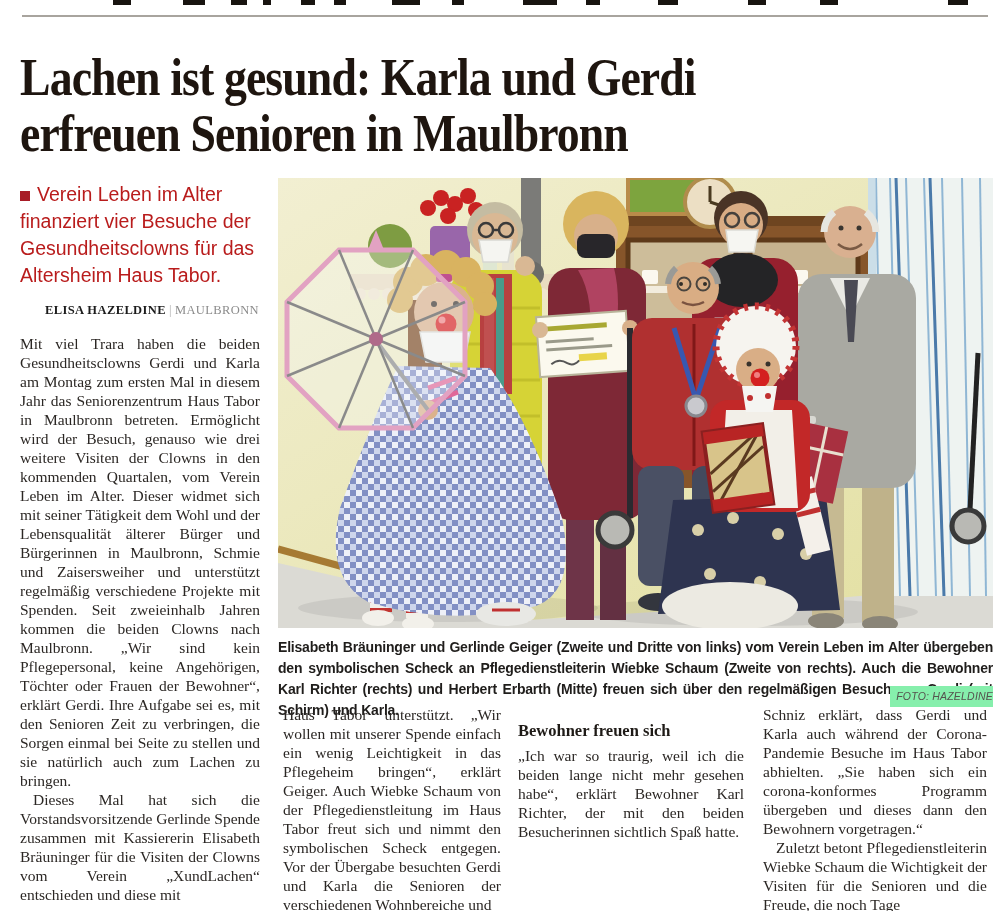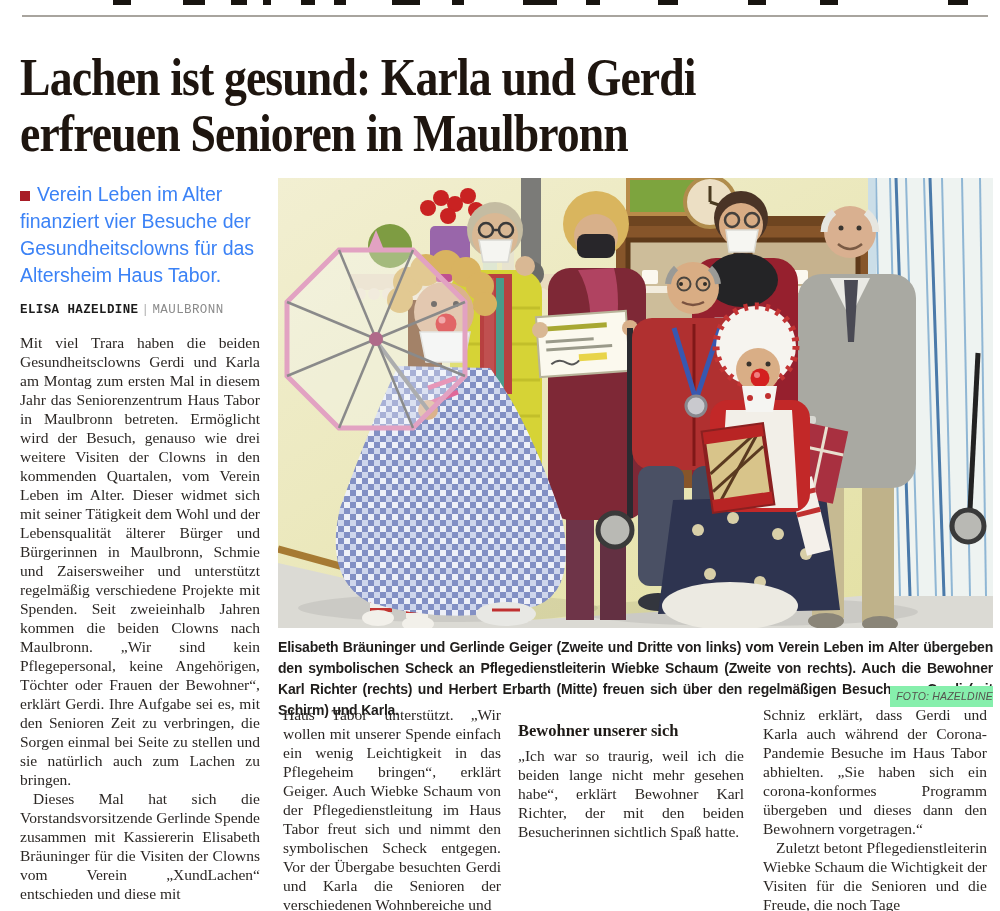--- a/index.html
+++ b/index.html
@@ -12,23 +12,23 @@
   .frag { position:absolute; top:0; height:5px; background:#181410; }
   .top-rule { position:absolute; left:22px; top:15px; width:966px; height:2px; background:#a8a49e; }
 
   .headline { position:absolute; left:20px; top:50px; color:#1e150f; }
   .headline div {
     font-weight:700; font-size:52px; line-height:56px; letter-spacing:-1px;
     transform:scaleX(.88); transform-origin:left top; white-space:nowrap;
   }
 
   .leftcol { position:absolute; left:20px; top:181px; width:240px; height:730px; overflow:hidden; }
-  .lead { font-family:"Liberation Sans", sans-serif; font-size:19.5px; line-height:27px; color:#3b82f6; }
+  .lead { font-family:"Liberation Sans", sans-serif; font-size:19.5px; line-height:27px; color:#b91c1c; }
   .lead .bullet { display:inline-block; width:10px; height:10px; background:#a81c26; margin-right:7px; }
-  .byline { margin-top:14px; font-family:Liberation Mono, monospace; font-size:12.5px; letter-spacing:.4px; color:#8b8b8b; }
+  .byline { margin-top:14px; font-family:Liberation Serif, serif; font-size:12.5px; letter-spacing:.4px; color:#8b8b8b;margin-left:25px; }
   .byline .author { font-weight:700; color:#1c1c1c; }
   .byline .sep { color:#b0b0b0; padding:0 3px; font-weight:400; }
 
   .body-text { font-size:15.5px; line-height:19px; text-align:justify; hyphens:auto; color:#2b2724; }
   .leftcol .body-text { margin-top:16px; }
   .body-text p.indent { text-indent:13px; }
   .subhead { font-weight:700; font-size:16.5px; margin:16px 0 6px 0; color:#1e1a16; text-align:left; }
 
   .photo-wrap { position:absolute; left:278px; top:178px; width:715px; height:450px; overflow:hidden; background:#e9e6ad; }
   .photo-wrap svg { display:block; }
@@ -379,21 +379,21 @@
   <div class="caption">
     <span>Elisabeth Bräuninger und Gerlinde Geiger (Zweite und Dritte von links) vom Verein Leben im Alter übergeben den symbolischen Scheck an Pflegedienstleiterin Wiebke Schaum (Zweite von rechts). Auch die Bewohner Karl Richter (rechts) und Herbert Erbarth (Mitte) freuen sich über den regelmäßigen Besuch von Gerdi (mit Schirm) und Karla.</span>
     <span class="credit">FOTO: HAZELDINE</span>
   </div>
 
   <div class="col col2 body-text">
     <p>Haus Tabor unterstützt. „Wir wollen mit unserer Spende einfach ein wenig Leichtigkeit in das Pflegeheim bringen“, erklärt Geiger. Auch Wiebke Schaum von der Pflegedienstleitung im Haus Tabor freut sich und nimmt den symbolischen Scheck entgegen. Vor der Übergabe besuchten Gerdi und Karla die Senioren der verschiedenen Wohnbereiche und</p>
   </div>
 
   <div class="col col3 body-text">
-    <h2 class="subhead">Bewohner unserer sich</h2>
+    <h2 class="subhead">Bewohner freuen sich</h2>
     <p>„Ich war so traurig, weil ich die beiden lange nicht mehr gesehen habe“, erklärt Bewohner Karl Richter, der mit den beiden Besucherinnen sichtlich Spaß hatte.</p>
   </div>
 
   <div class="col col4 body-text">
     <p>Schniz erklärt, dass Gerdi und Karla auch während der Corona-Pandemie Besuche im Haus Tabor abhielten. „Sie haben sich ein corona-konformes Programm übergeben und dieses dann den Bewohnern vorgetragen.“</p>
     <p class="indent">Zuletzt betont Pflegedienstleiterin Wiebke Schaum die Wichtigkeit der Visiten für die Senioren und die Freude, die noch Tage</p>
   </div>
 
 </div>
 

